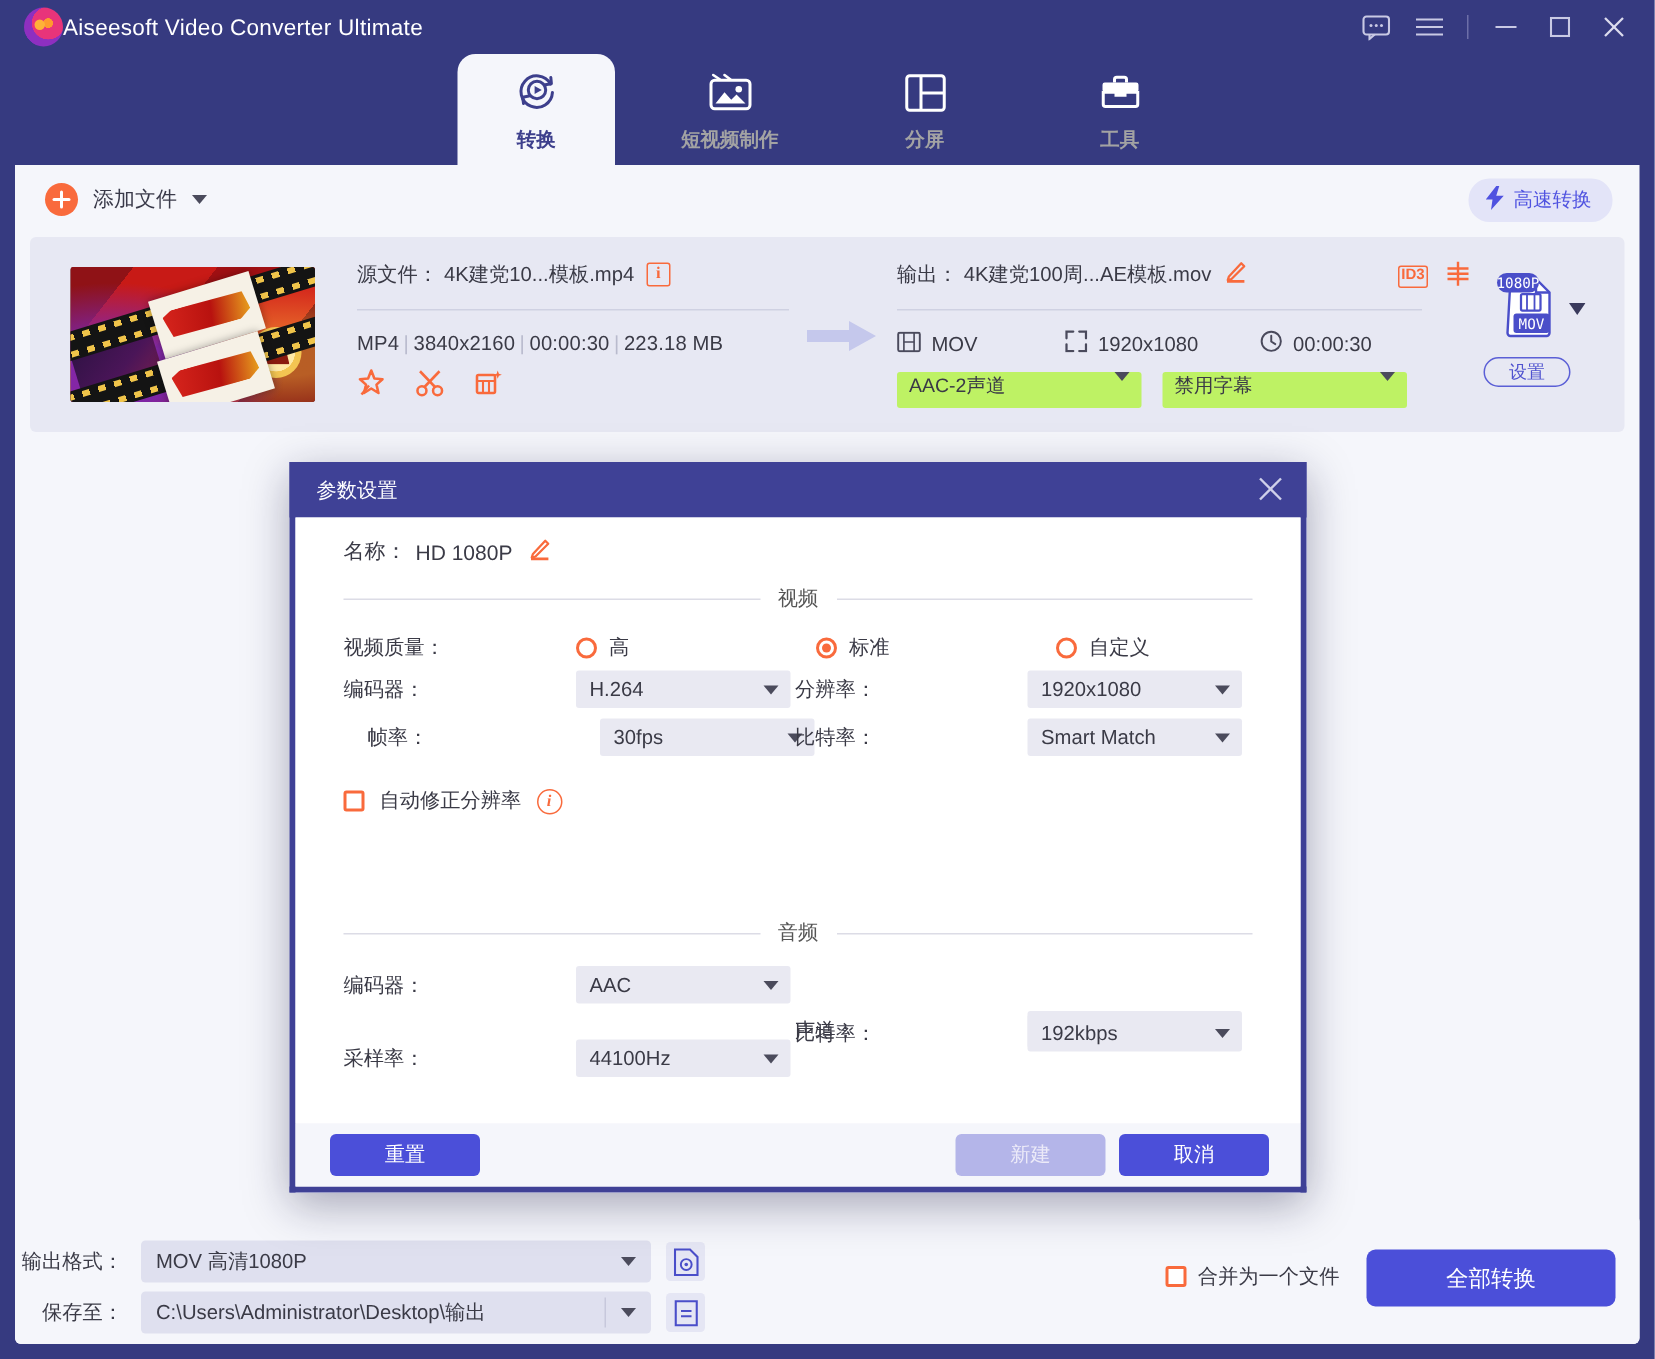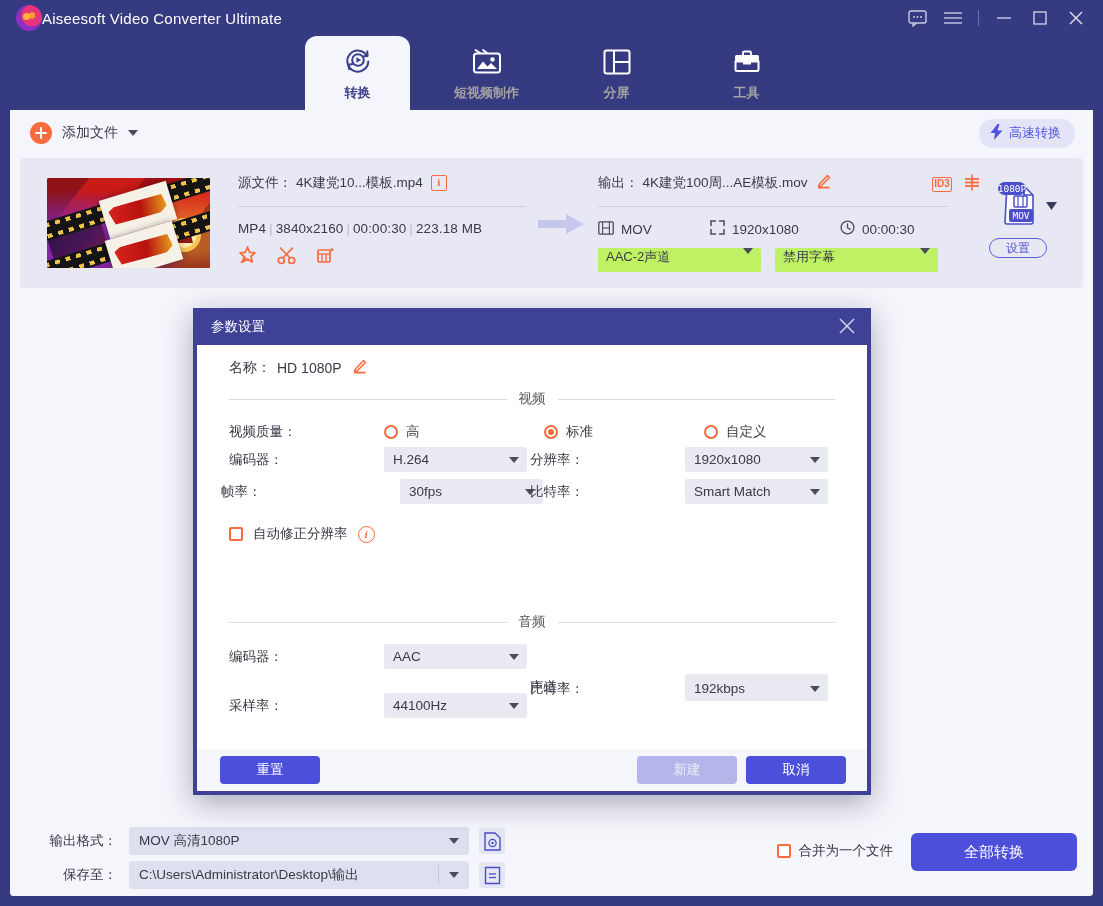--- a/index.html
+++ b/index.html
@@ -225,21 +225,21 @@
     margin: 7px auto 0; width: 58px; height: 20px;
     border: 1px solid #5b5fd6; border-radius: 10px;
     color: #4f52cf; font-size: 12px; line-height: 18px; text-align: center;
   }
 
   
   .bottombar {
     position: absolute; left: 10px; bottom: 10px; width: 1083px; height: 86px;
     background: #f5f6fb; border-radius: 4px;
   }
-  .bb-row { position: absolute; display: flex; align-items: center; padding-left: 35px; }
+  .bb-row { position: absolute; display: flex; align-items: center; }
   .bb-label { width: 72px; text-align: right; font-size: 13.5px; color: #3a3a46; }
   .bb-sel {
     margin-left: 12px; height: 28px; background: #dfe0ef; border-radius: 3px;
     display: flex; align-items: center; padding: 0 10px; position: relative;
     font-size: 13.5px; color: #3a3a46;
   }
   .bb-sel .cv {
     position: absolute; right: 10px; width: 0; height: 0;
     border-left: 5px solid transparent; border-right: 5px solid transparent;
     border-top: 6px solid #4b4b5c;
@@ -714,21 +714,21 @@
       </span>
     </div>
     <div class="frow" style="left:333px; top:102px;">
       <span class="flabel">分辨率：</span>
       <span class="fsel">
         <span>1920x1080</span>
         <span class="cv"></span>
       </span>
     </div>
 
-    <div class="frow" style="left:24px; top:134px;gap:24px;">
+    <div class="frow" style="left:48px; top:134px;">
       <span class="flabel">帧率：</span>
       <span class="fsel">
         <span>30fps</span>
         <span class="cv"></span>
       </span>
     </div>
     <div class="frow" style="left:333px; top:134px;">
       <span class="flabel">比特率：</span>
       <span class="fsel">
         <span>Smart Match</span>

